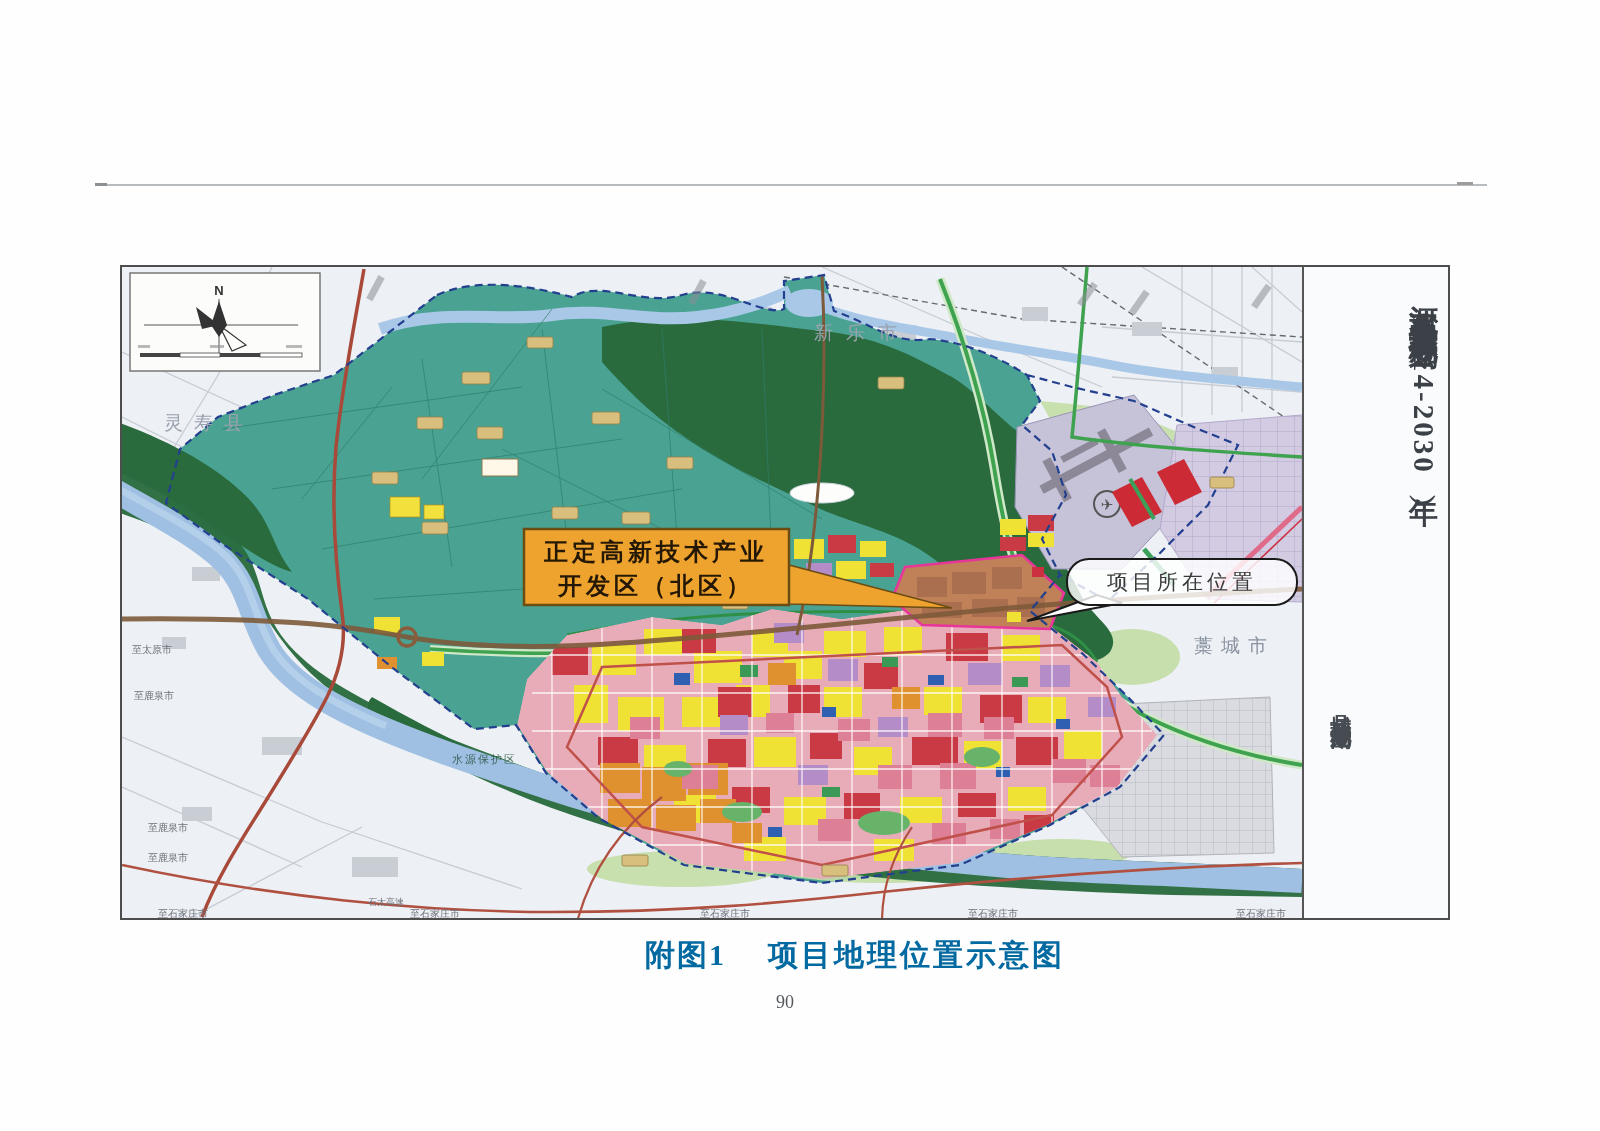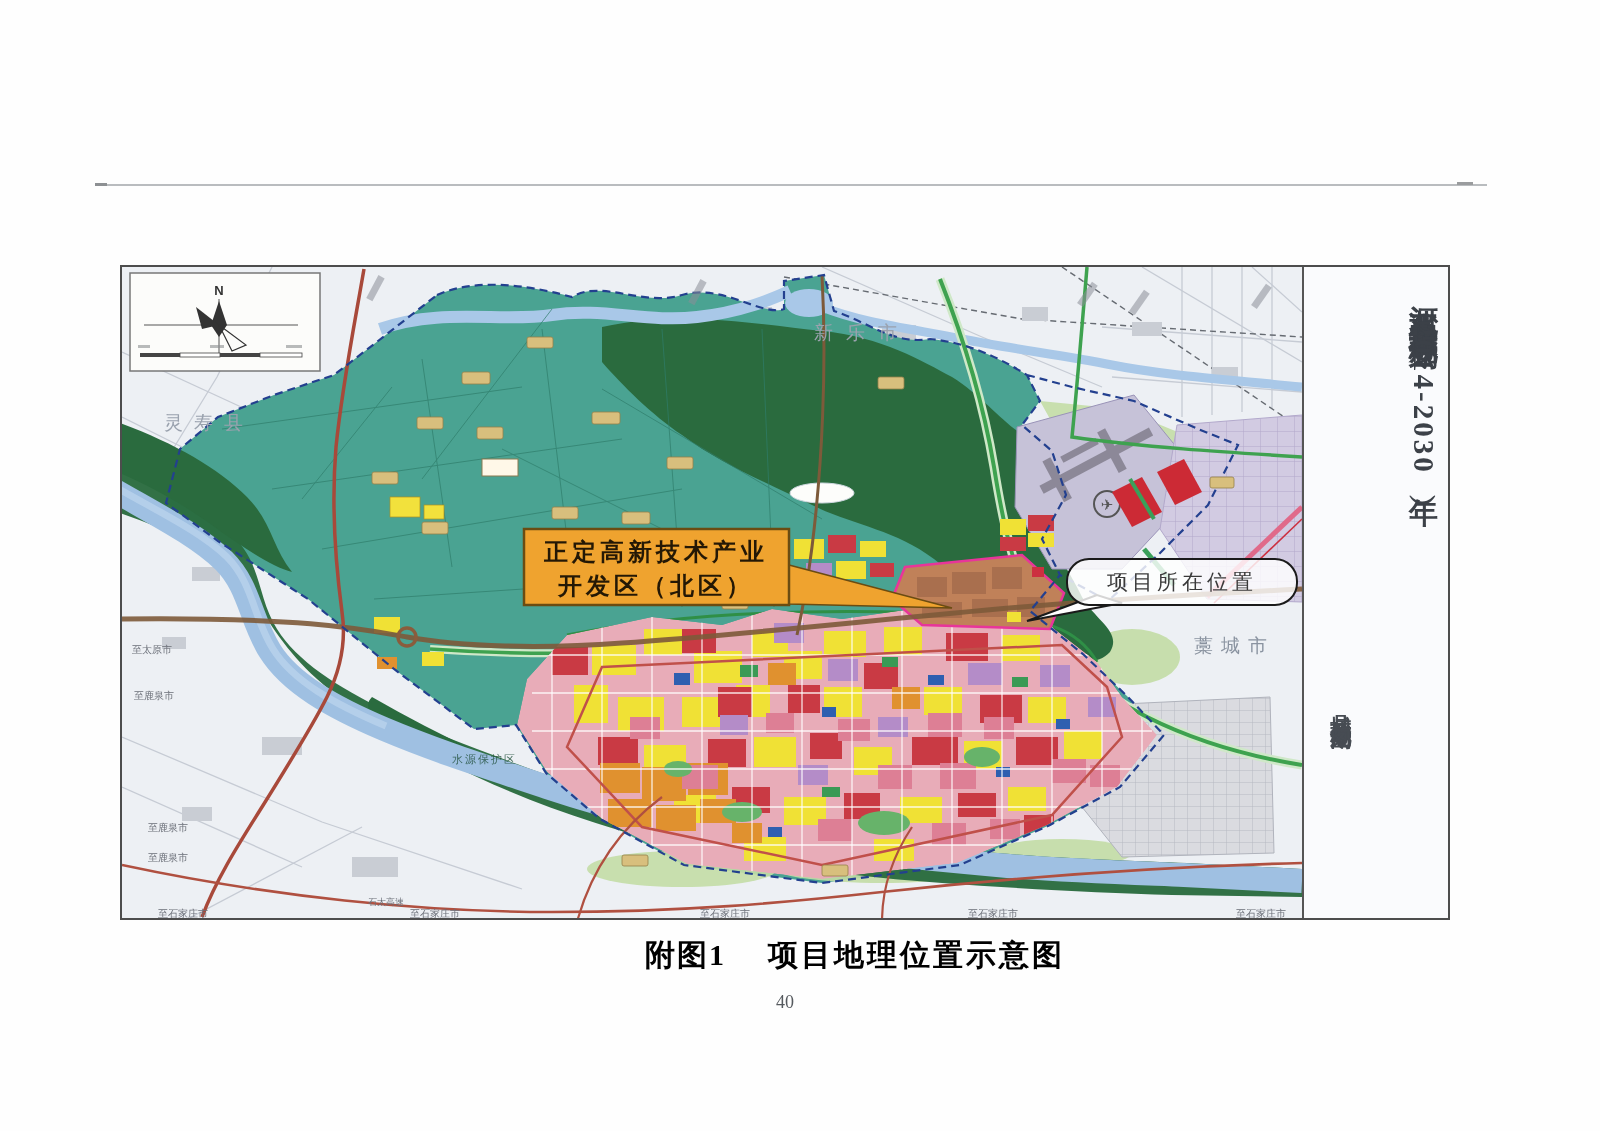--- a/index.html
+++ b/index.html
@@ -32,21 +32,21 @@
     position:absolute;top:430px;left:26px;height:210px;
     writing-mode:vertical-rl;text-orientation:mixed;
     font-family:"Liberation Serif",serif;font-weight:600;
     font-size:21px;color:#474c53;letter-spacing:2px;line-height:1;
   }
 
   .caption{
     position:absolute;left:120px;top:935px;width:1330px;
     text-align:center;padding-left:140px;box-sizing:border-box;
     font-family:"Liberation Serif",serif;font-weight:bold;
-    font-size:30px;color:#000000;
+    font-size:30px;color:#0369a1;
   }
   .caption .cap-label{margin-right:42px;letter-spacing:2px;}
   .caption .cap-title{letter-spacing:3px;}
   .page-number{
     position:absolute;left:0;right:30px;top:992px;text-align:center;
     font-size:18px;color:#55595e;font-family:"Liberation Serif",serif;
   }
   svg text{font-family:"Liberation Sans",sans-serif;}
 </style>
 </head>
@@ -460,13 +460,13 @@
   <div class="title-panel">
     <div class="panel-main-title">河北省正定县城乡总体规划（2014-2030年）</div>
     <div class="panel-sub-title">县域城乡总体规划图</div>
   </div>
 </div>
 
 <div class="caption">
   <span class="cap-label">附图1</span><span class="cap-title">项目地理位置示意图</span>
 </div>
 
-<div class="page-number">40</div>
+<div class="page-number">90</div>
 
 </body></html>

